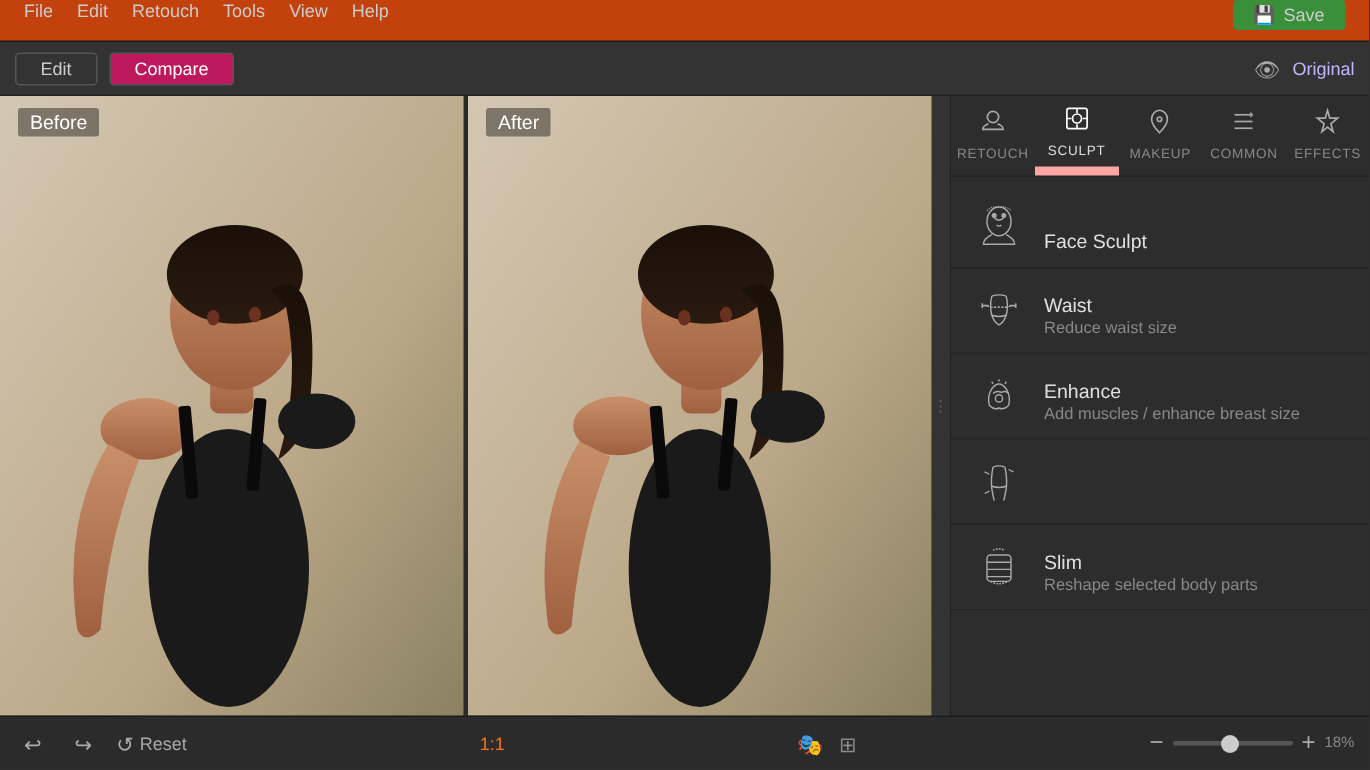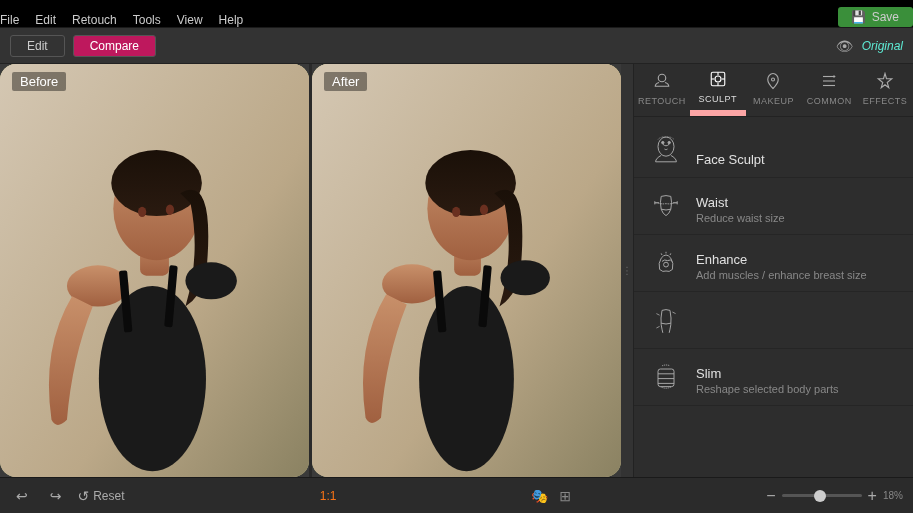--- a/index.html
+++ b/index.html
@@ -1,36 +1,36 @@
 <!DOCTYPE html>
 <html><head>
   <meta charset="utf-8">
   <style>
     * { margin: 0; padding: 0; box-sizing: border-box; }
     body { width: 913px; height: 513px; background: #2b2b2b; font-family: 'Segoe UI', Arial, sans-serif; overflow: hidden; color: #ccc; font-size: 12px; }
 
     
-    #menubar { display: flex; align-items: flex-end; background: #000000; height: 28px; padding: 0 0; gap: 16px; border-bottom: 1px solid #1a1a1a; }
+    #menubar { display: flex; align-items: flex-start; background: #c2410c; height: 28px; padding: 0 16px; gap: 16px; border-bottom: 1px solid #1a1a1a; }
     #menubar span { color: #ccc; font-size: 12px; cursor: pointer; }
     #save-btn { margin-left: auto; background: #3a8f3a; color: #fff; border: none; padding: 3px 14px; border-radius: 3px; cursor: pointer; font-size: 12px; display: flex; align-items: center; gap: 5px; }
 
     
     #toolbar { display: flex; align-items: center; background: #333; height: 36px; padding: 0 10px; gap: 8px; border-bottom: 1px solid #222; }
     .tab-btn { background: transparent; border: 1px solid #555; color: #ccc; padding: 3px 16px; border-radius: 3px; cursor: pointer; font-size: 12px; }
     .tab-btn.active { background: #be185d; color: #fff; }
     #view-controls { margin-left: auto; display: flex; align-items: center; gap: 8px; }
     .eye-icon { color: #aaa; font-size: 14px; }
-    #original-label { color: #5eead4; font-size: 12px; font-style: italic; }
+    #original-label { color: #c4b5fd; font-size: 12px; }
 
     
     #main { display: flex; height: calc(513px - 28px - 36px - 36px); }
 
     
     #canvas-area { flex: 1; background: #3a3a3a; position: relative; display: flex; overflow: hidden; }
-    .image-panel { flex: 1; position: relative; background: #4d7c0f; display: flex; justify-content: center; overflow: hidden; border-radius: 16px; }
+    .image-panel { flex: 1; position: relative; background: #4d7c0f; display: flex; justify-content: center; overflow: hidden; }
     .image-panel .label { position: absolute; top: 8px; left: 12px; color: #fff; font-size: 13px; background: rgba(0,0,0,0.4); padding: 2px 8px; border-radius: 2px; z-index:2; }
     .divider-v { width: 3px; background: #2a2a2a; }
 
     
     .photo-bg {
       width: 100%; height: 100%;
       background: linear-gradient(160deg, #c8b89a 0%, #b0956e 30%, #8a7050 50%, #2a2a2a 70%, #1a1a1a 100%);
       position: relative;
     }
 

